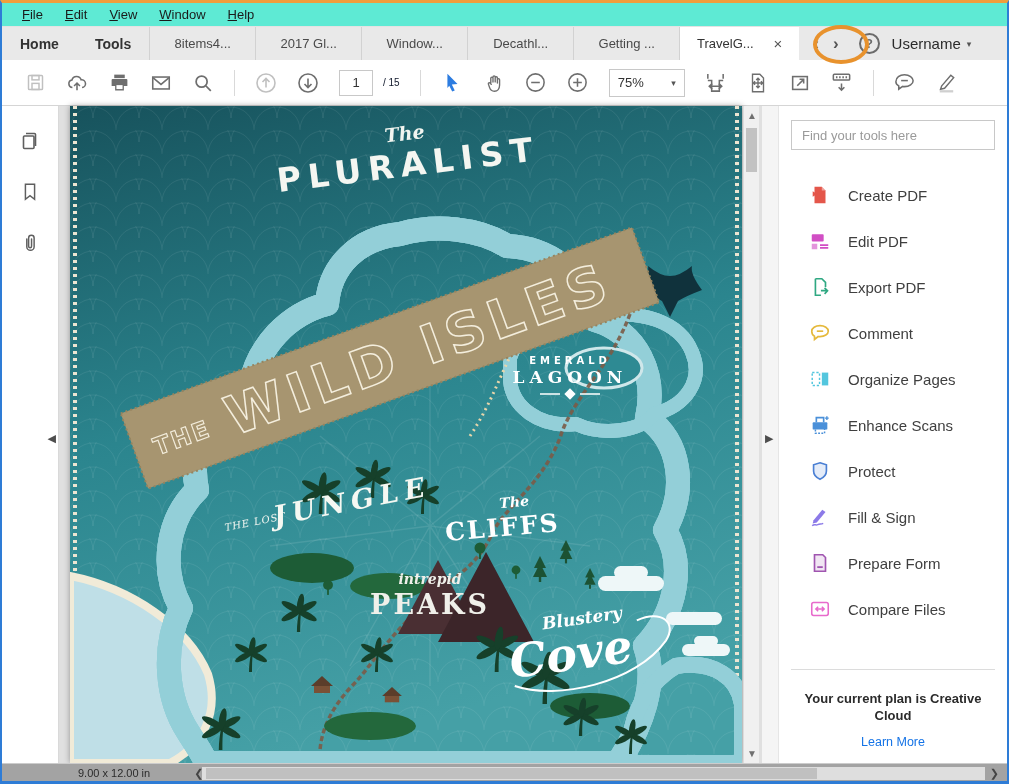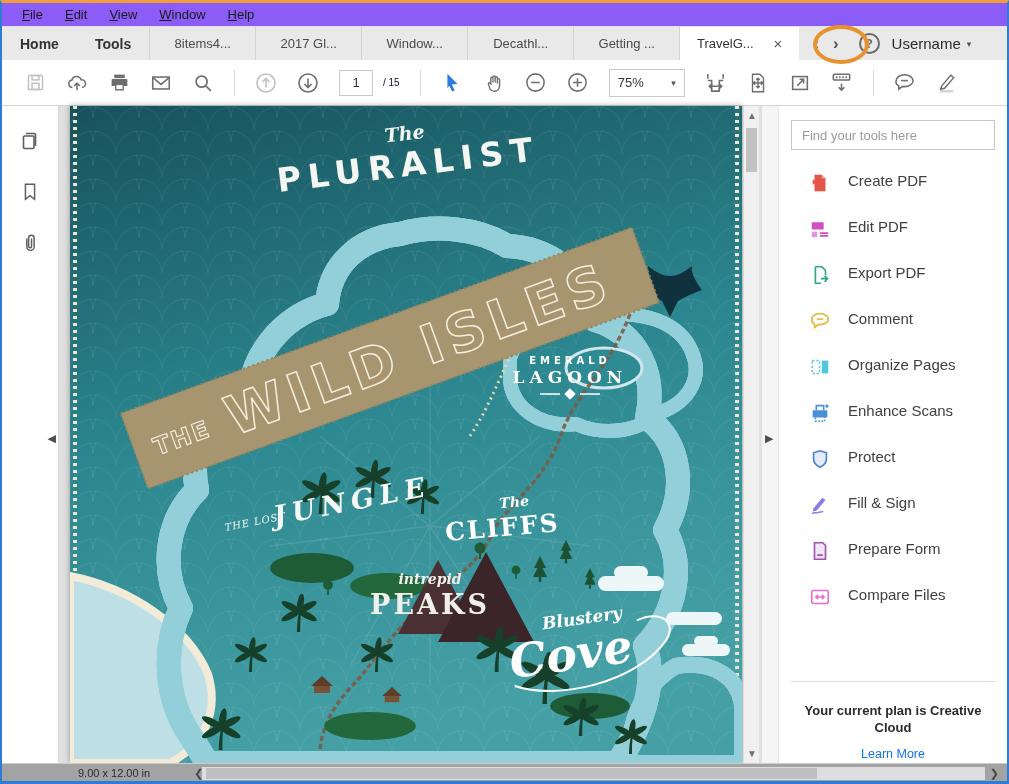--- a/index.html
+++ b/index.html
@@ -4,21 +4,21 @@
 <style>
   * { margin:0; padding:0; box-sizing:border-box; }
   html,body { background:#fff; }
   body { font-family:"Liberation Sans","DejaVu Sans",sans-serif; }
   .app { position:relative; width:1009px; height:784px; background:#fff;
          border-top:3px solid #f09e3c; border-left:2px solid #2e7cd6;
          border-right:2px solid #2e7cd6; border-bottom:3px solid #2e7cd6; overflow:hidden; }
 
   
   .menu-bar { height:24px; display:flex; align-items:center; padding-left:10px; gap:2px;
-              background:#8b5cf6; border-bottom:1px solid #e3e3e3; }
+              background:#5eead4; border-bottom:1px solid #e3e3e3; }
   .menu-item { font-size:13px; color:#1a1a1a; padding:0 10px; cursor:default; }
   .menu-item u { text-decoration:underline; }
 
   
   .tab-bar { height:33px; display:flex; align-items:stretch; background:#e9e9e9; }
   .tab { display:flex; align-items:center; justify-content:center; font-size:13px; color:#4a4a4a; }
   .tab.home, .tab.tools { font-size:14px; font-weight:700; color:#323232; padding:0 18px; }
   .tab.doc { width:106px; border-left:1px solid #d2d2d2; }
   .tab.doc:last-of-type { border-right:1px solid #d2d2d2; }
   .tab.active { background:#fff; color:#333; gap:20px; width:120px; border-left:1px solid #d2d2d2; }
@@ -60,26 +60,26 @@
                  border-left:1px solid #dcdcdc; }
   .v-chevron { position:absolute; left:0; width:16px; text-align:center; color:#707070;
                font-size:10px; cursor:pointer; }
   .v-thumb { position:absolute; left:2px; top:22px; width:11px; height:44px; background:#c2c2c2; cursor:pointer; }
 
   .panel-strip { position:relative; width:18px; background:#f5f5f5; border-left:1px solid #e0e0e0;
                  border-right:1px solid #e6e6e6; }
   .pane-arrow-right { position:absolute; left:3px; top:326px; color:#4d4d4d; font-size:11px; cursor:pointer; }
 
   
-  .right-panel { width:228px; background:#fff; display:flex; flex-direction:column; padding:14px 12px 2px; }
+  .right-panel { width:228px; background:#fff; display:flex; flex-direction:column; padding:14px 12px 14px; }
   .tools-search { width:100%; height:30px; border:1px solid #c8c8c8; padding:0 10px;
                   font-size:13px; color:#333; font-family:inherit; }
   .tools-search::placeholder { color:#9a9a9a; }
   .tool-list { margin-top:22px; display:flex; flex-direction:column; }
-  .tool-item { display:flex; gap:17px; height:46px; padding-left:18px; cursor:pointer; }
+  .tool-item { display:flex; align-items:center; gap:17px; height:46px; padding-left:18px; cursor:pointer; }
   .tool-icon { width:22px; height:22px; flex:0 0 22px; }
   .tool-label { font-size:15px; color:#3f3f3f; }
   .plan-block { margin-top:auto; padding-top:12px; border-top:1px solid #dcdcdc; text-align:center; }
   .plan-text { font-size:13px; font-weight:700; color:#2b2b2b; line-height:1.35; padding:8px 6px 10px; }
   .learn-more { font-size:12.5px; color:#1473e6; cursor:pointer; }
 
   
   .status-bar { position:relative; height:19px; background:#a3a3a3; border-top:1px solid #cccccc;
                 display:flex; align-items:center; }
   .dims { font-size:11px; color:#2b2b2b; margin-left:76px; }

